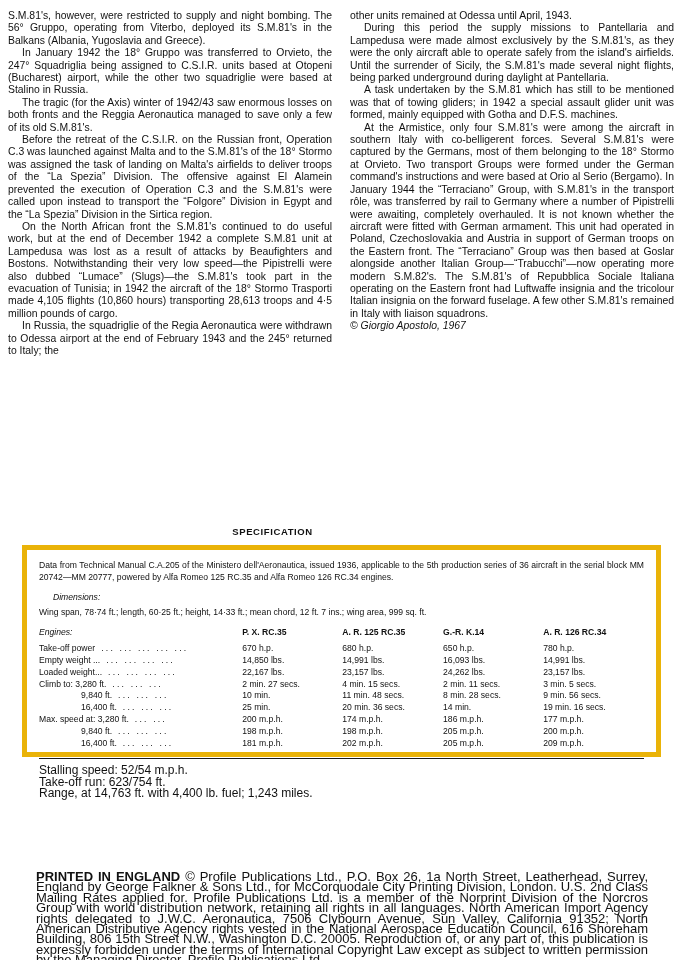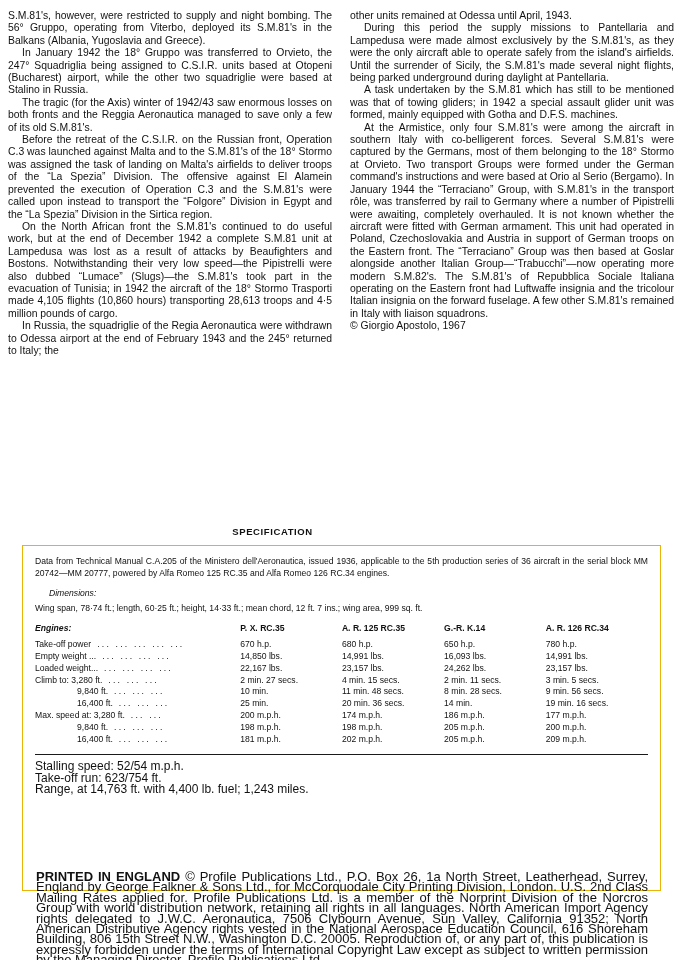--- a/index.html
+++ b/index.html
@@ -41,41 +41,42 @@
     text-align: justify;
     text-indent: 14px;
     hyphens: auto;
   }
   .col p.first {
     text-indent: 0;
   }
   .credit {
     margin-top: 11px;
     font-size: 10px;
+    font-style: italic;
     text-indent: 0 !important;
     text-align: left;
   }
   
   .spec-title {
     position: absolute;
     top: 526px;
     left: 0;
     width: 545px;
     text-align: center;
     font-size: 9.5px;
     font-weight: bold;
     letter-spacing: 0.6px;
   }
   .spec-box {
     position: absolute;
     left: 22px;
     top: 545px;
     width: 639px;
-    height: 346px;
-    border: 1px solid #eab308;
+    height: 212px;
+    border: 5px solid #eab308;
     box-sizing: border-box;
   }
   .spec-inner {
     padding: 10px 12px 8px 12px;
     font-size: 8.6px;
     line-height: 11.6px;
   }
   .spec-source {
     margin: 0 0 9px 0;
     text-align: justify;
@@ -94,21 +95,21 @@
     line-height: 11.4px;
   }
   .spec-table th {
     text-align: left;
     font-weight: bold;
     padding: 0 0 4px 0;
     vertical-align: bottom;
   }
   .spec-table th.engines {
     font-style: italic;
-    font-weight: bold;
+    font-weight: normal;
     width: 212px;
   }
   .spec-table td {
     padding: 0 0 0.5px 0;
     vertical-align: top;
   }
   .spec-table td.label {
     width: 212px;
     white-space: nowrap;
   }

